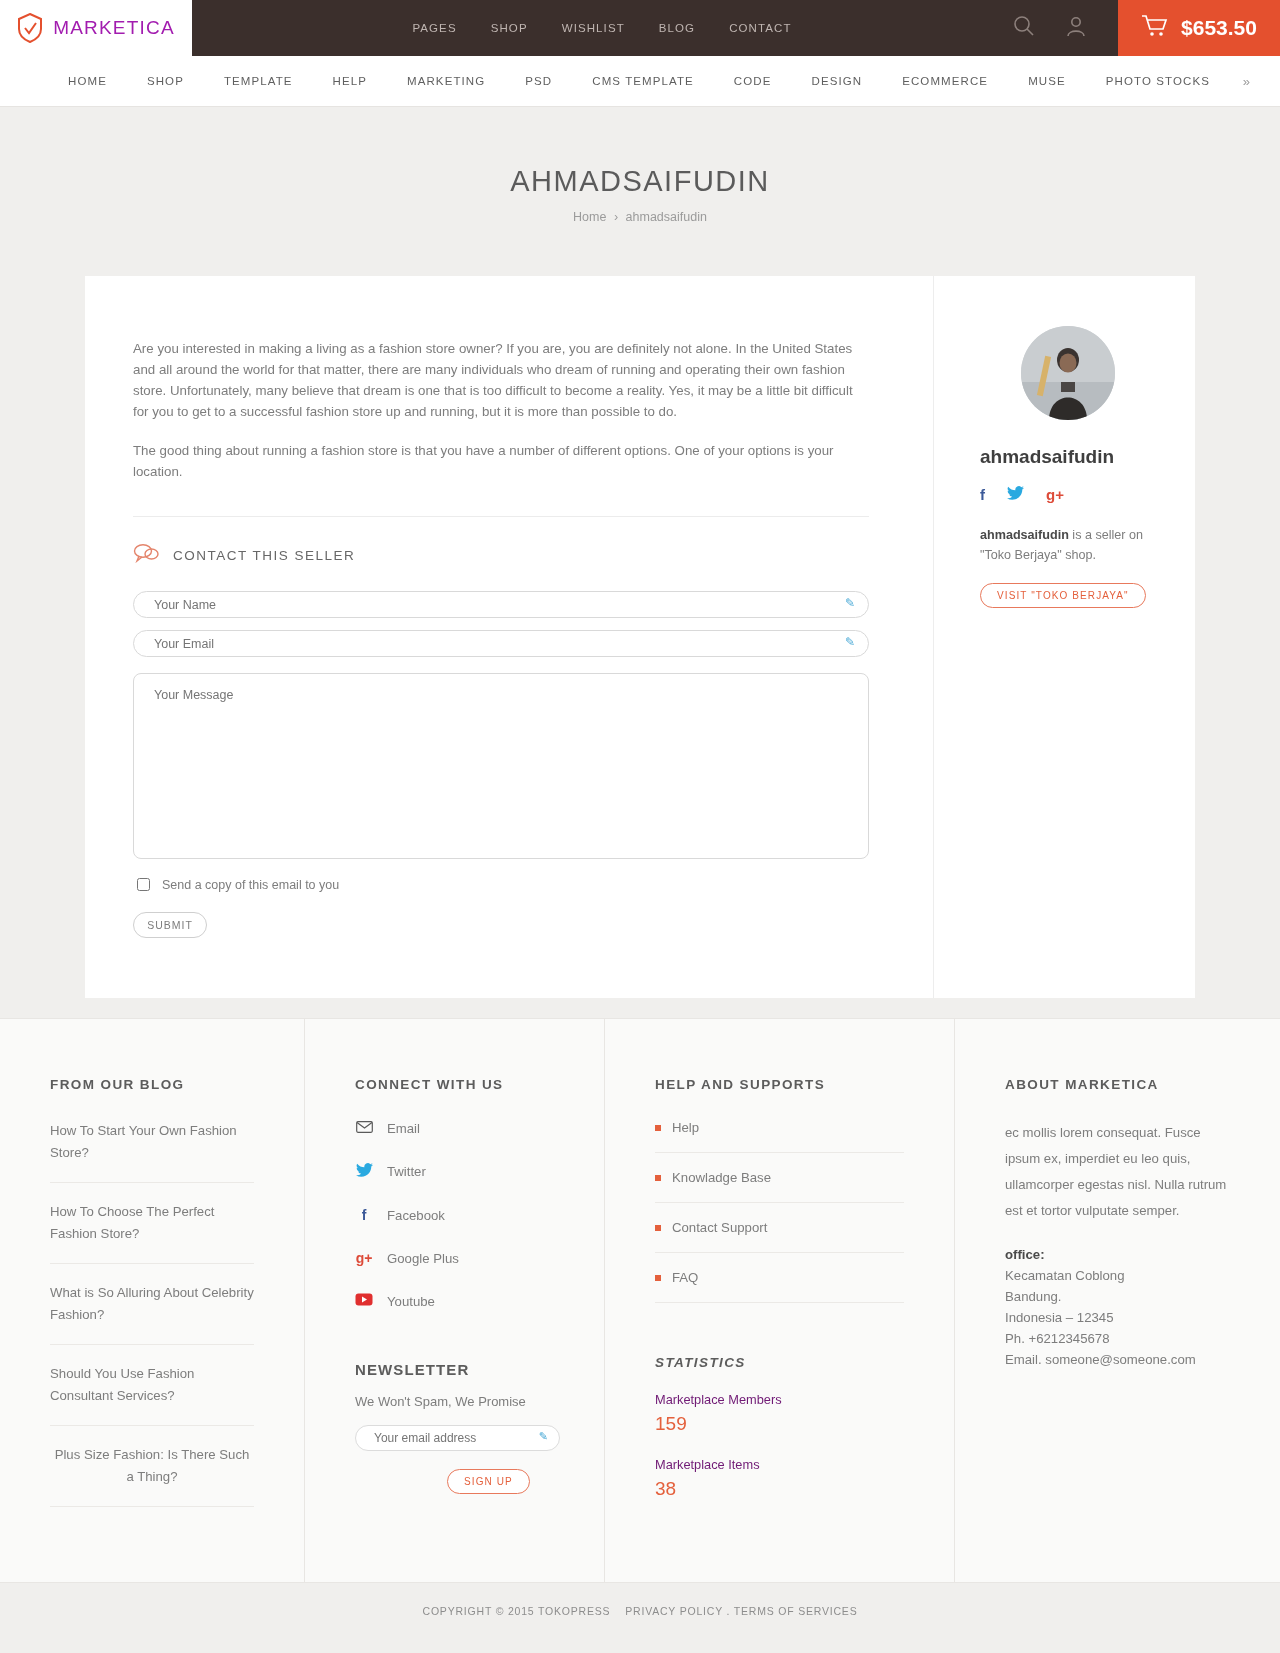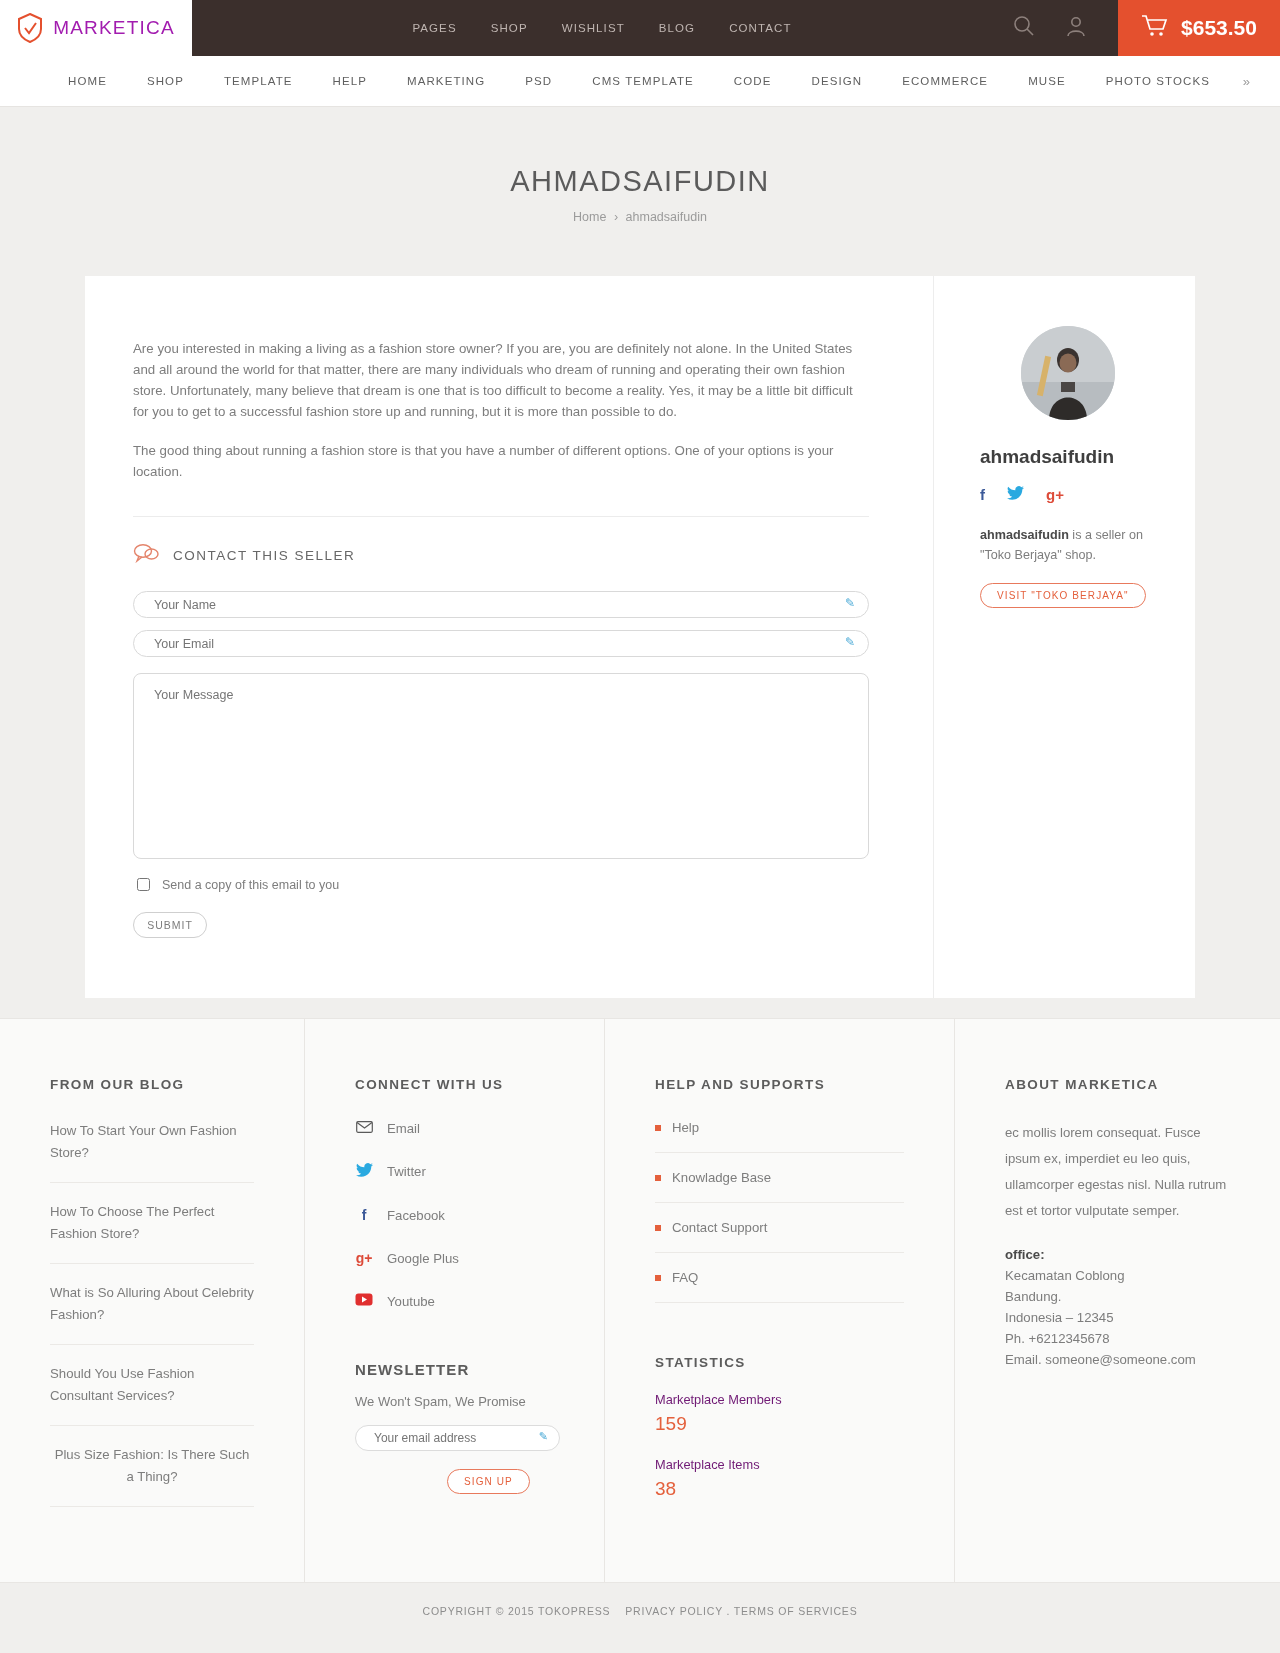--- a/index.html
+++ b/index.html
@@ -344,20 +344,21 @@
     width: 6px; height: 6px;
     background: #e4603c;
     display: inline-block;
   }
   .stats-head {
     font-size: 13.5px;
     letter-spacing: 1.4px;
     color: #5c5c5c;
     font-weight: 700;
     margin: 52px 0 22px;
+    font-style: italic;
   }
   .stat-label { font-size: 12.8px; color: #701a75; margin-bottom: 6px; }
   .stat-value { font-size: 19px; color: #e4603c; margin-bottom: 22px; }
   .about-p {
     font-size: 13.2px;
     line-height: 26px;
     color: #7d7d7d;
     margin: 0 0 20px;
   }
   .about-office b { color: #4a4a4a; }

